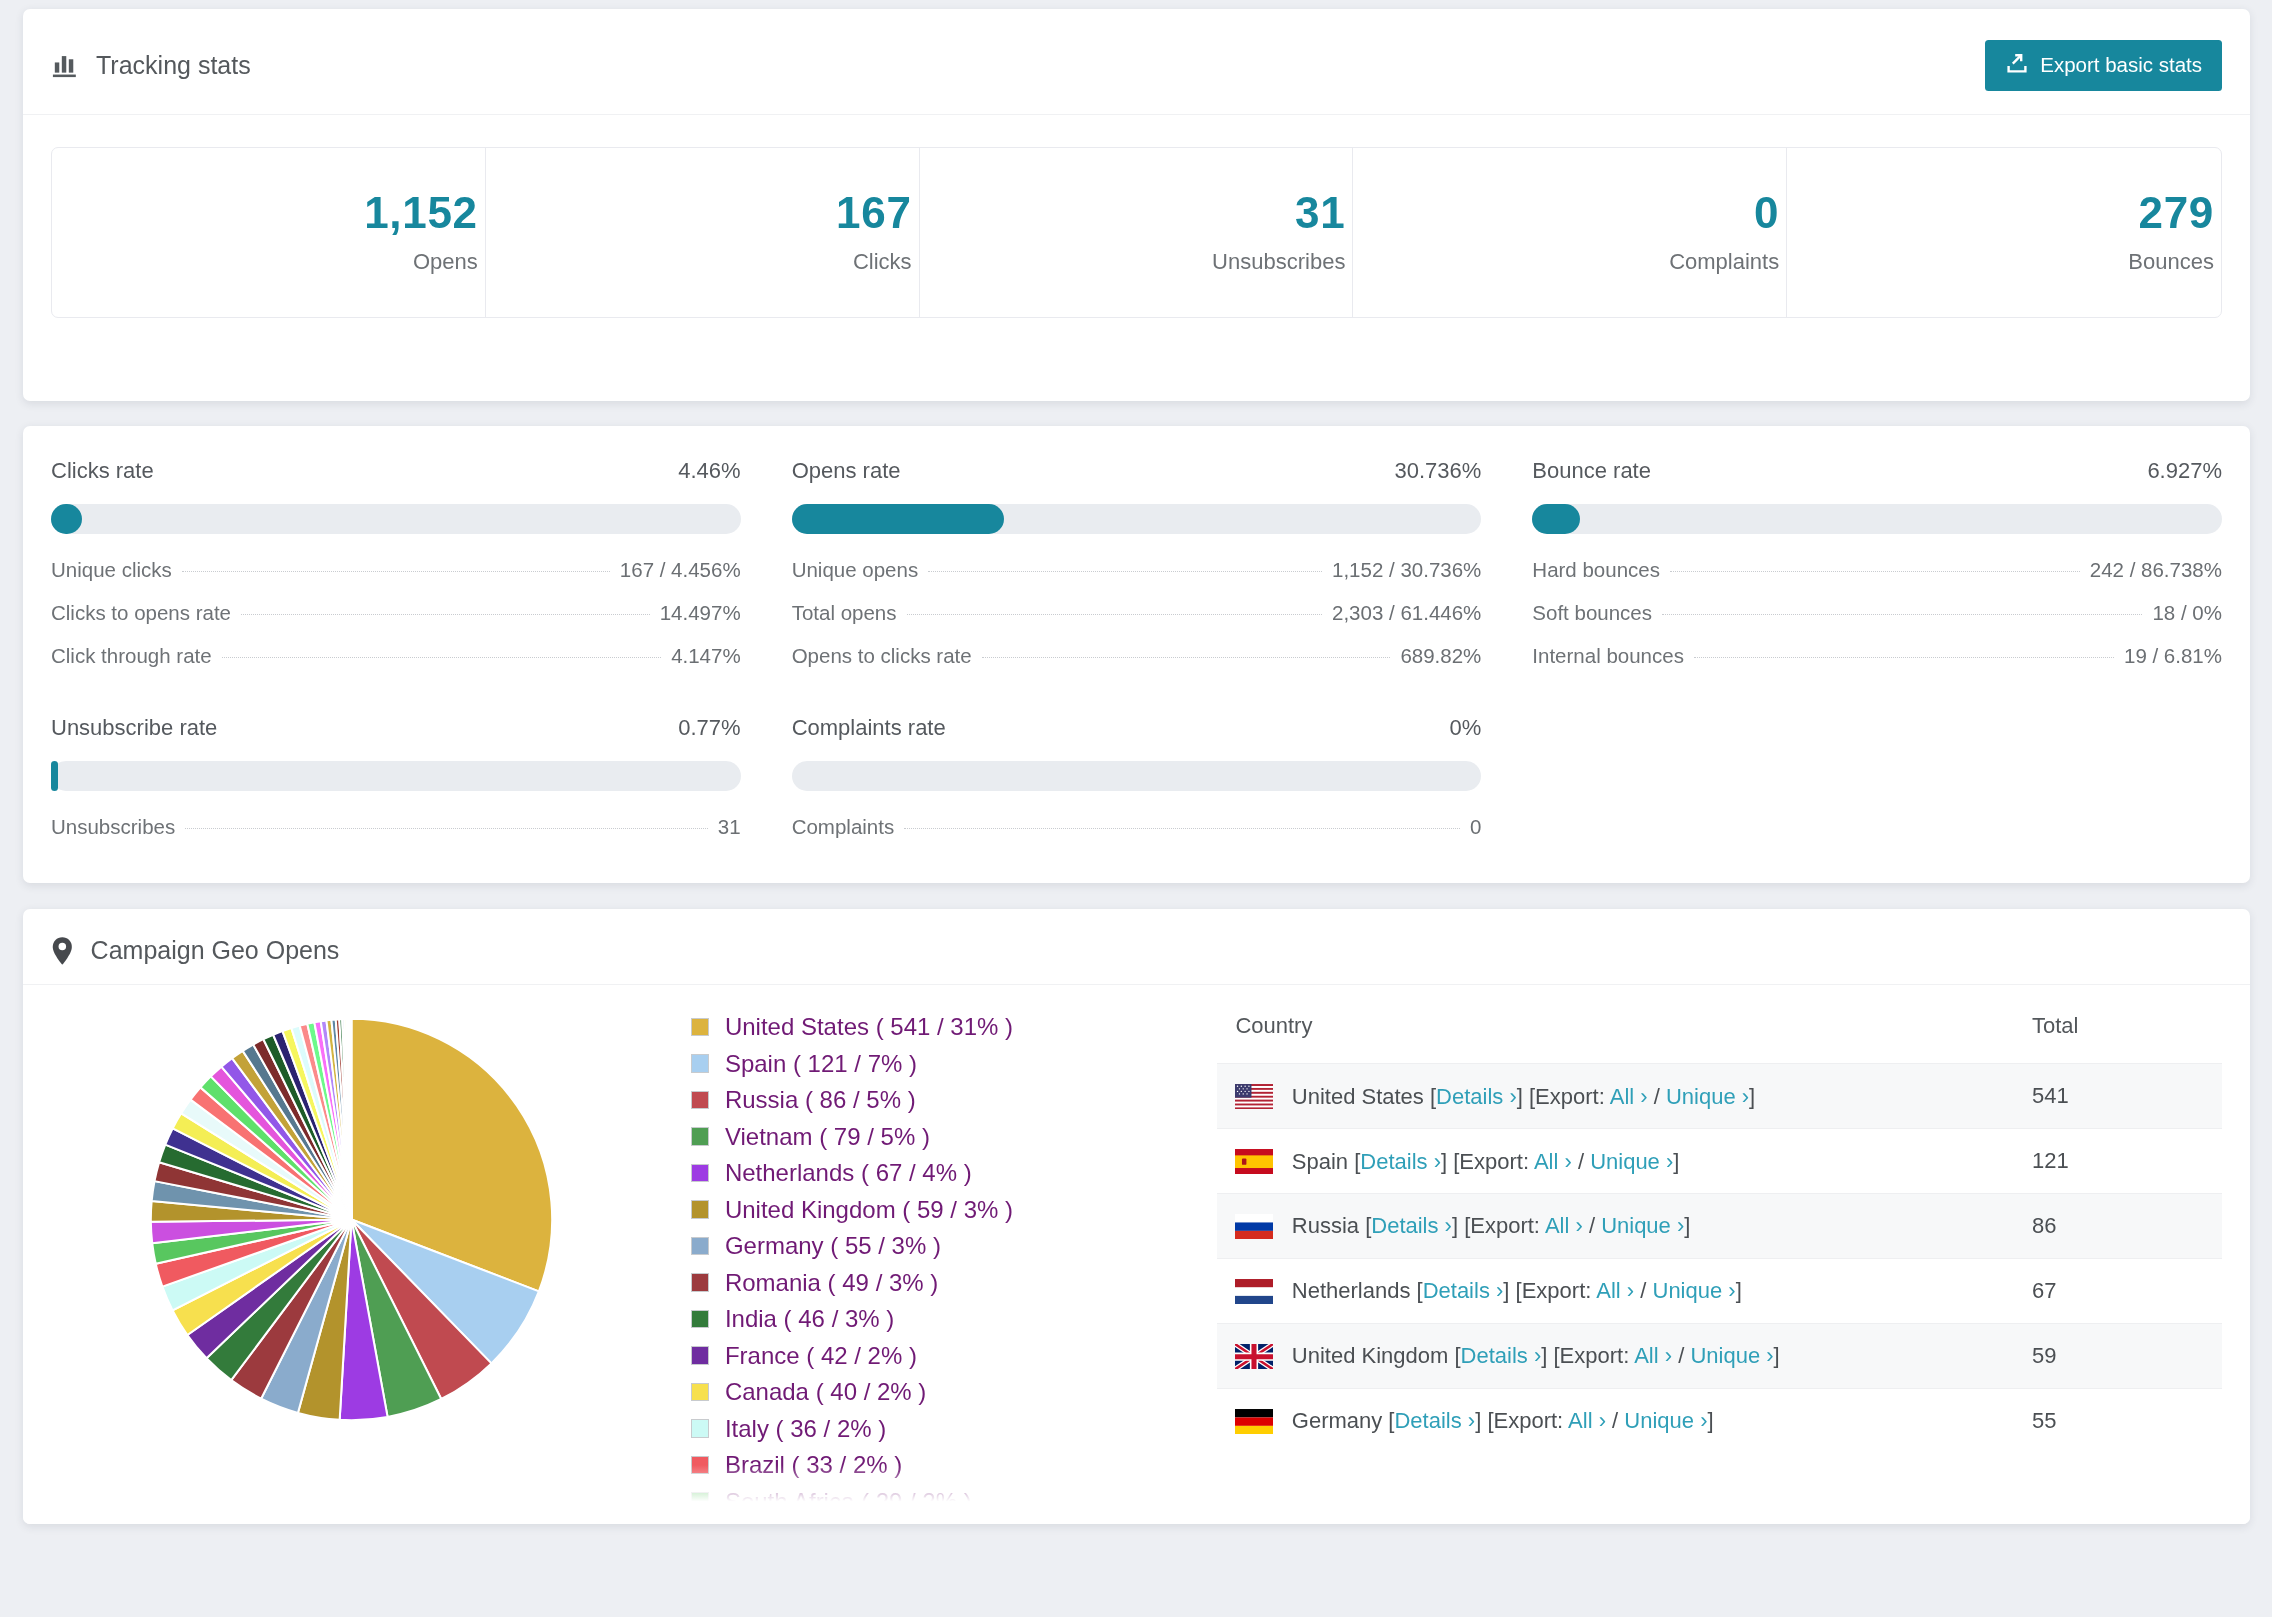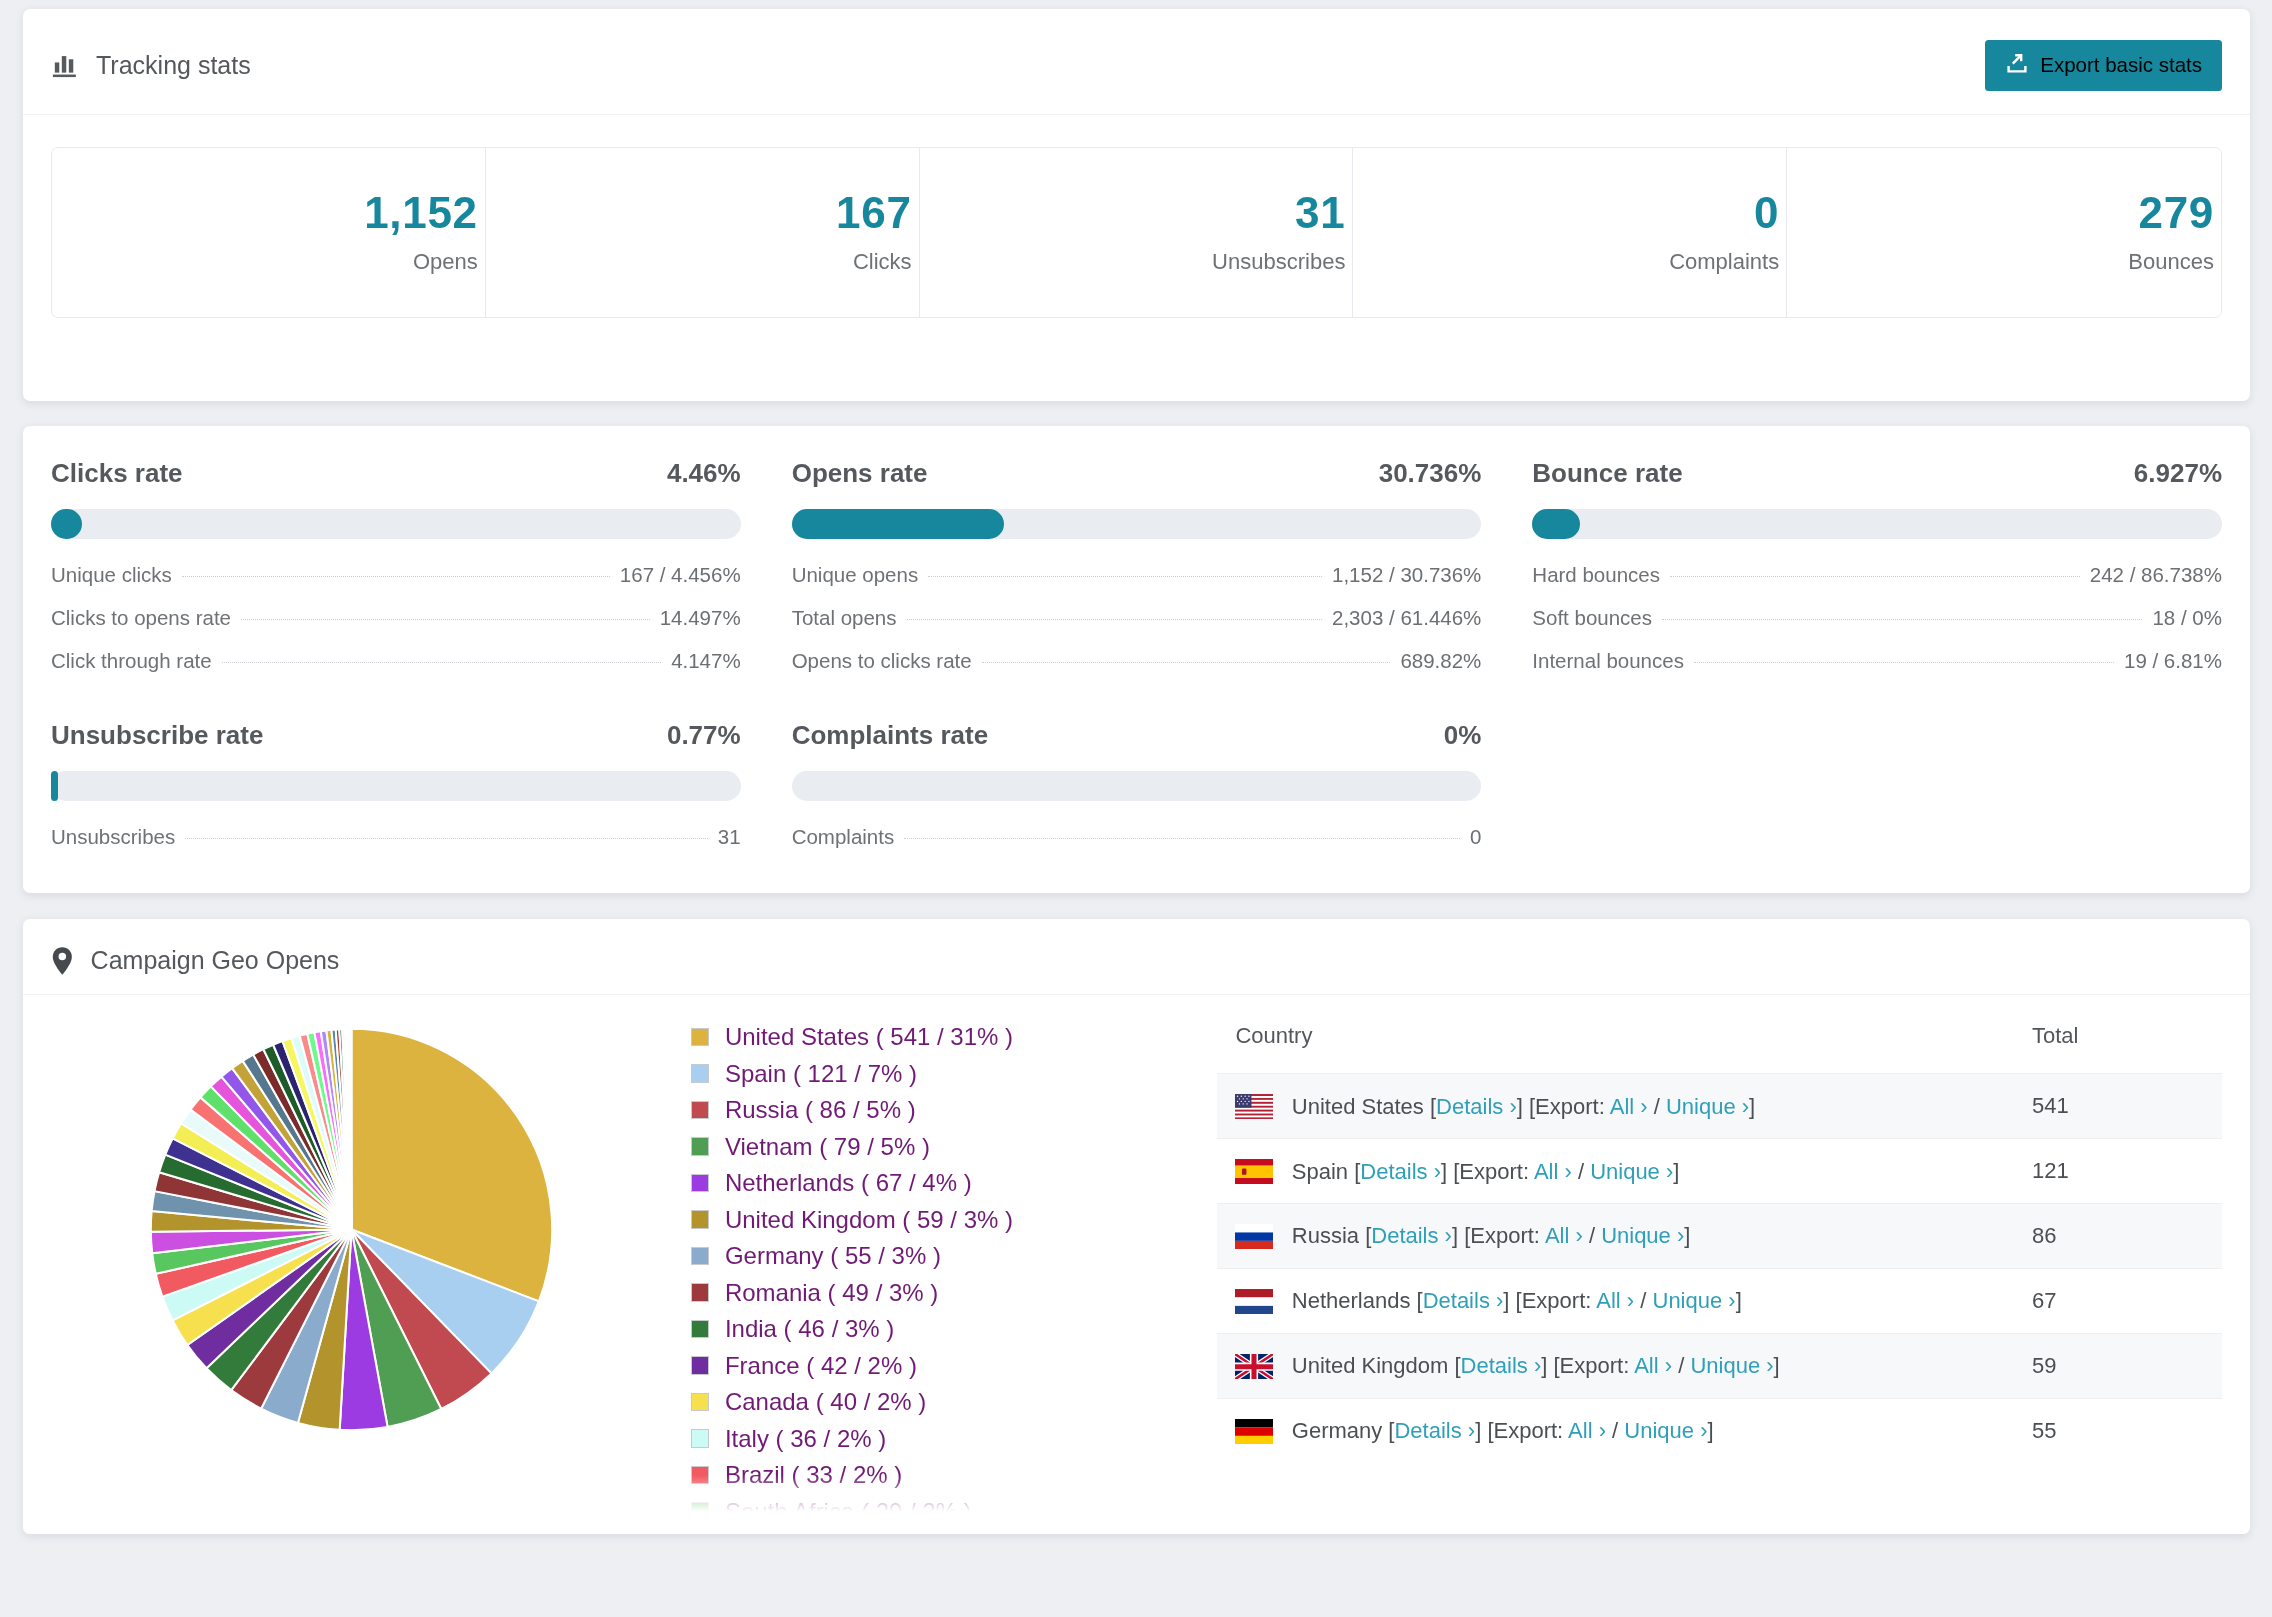--- a/index.html
+++ b/index.html
@@ -15,38 +15,38 @@
   }
   #card-tracking{margin-top:8.5px;padding-bottom:83px;}
   .card-header{
     display:flex;align-items:center;justify-content:space-between;
     padding:31px 28px 22.6px 28px;border-bottom:1.4px solid #f0f1f3;
   }
   .card-title{display:flex;align-items:center;gap:17px;font-size:25px;color:#54585c;}
   .card-title svg{display:block;}
   .btn-teal{
     display:flex;align-items:center;gap:11.3px;
-    background:#17879d;color:#000000;border:none;border-radius:3.5px;
+    background:#17879d;color:#ffffff;border:none;border-radius:3.5px;
     font-family:inherit;font-size:20.5px;padding:11.3px 20px;cursor:pointer;
   }
   
   .summary-row{
     display:grid;grid-template-columns:repeat(5,1fr);
     border:1.4px solid #e9eaef;border-radius:7px;
     margin:32px 28px 0 28px;background:#fff;
   }
   .stat-cell{padding:40px 7px 42px;text-align:right;border-right:1.4px solid #e9eaef;}
   .stat-cell:last-child{border-right:none;}
   .stat-value{font-size:44px;font-weight:700;color:#17879d;letter-spacing:0.7px;}
   .stat-label{display:block;margin-top:11.3px;font-size:22px;color:#6e7276;}
   
   #card-rates{margin-top:25.4px;padding:32px 28px 44px;}
   #rates-grid{display:grid;grid-template-columns:1fr 1fr 1fr;column-gap:51px;row-gap:47px;}
   .rate-head{display:flex;justify-content:space-between;align-items:baseline;
-    font-size:26px;font-weight:700;color:#55595e;margin-bottom:20px;}
+    font-size:22px;font-weight:400;color:#55595e;margin-bottom:20px;}
   .track{height:30px;background:#e9ecf0;border-radius:15px;position:relative;}
   .fill{height:30px;background:#17879d;border-radius:15px;}
   .rate-rows{margin-top:24px;}
   .rate-row{display:flex;align-items:baseline;font-size:20.5px;color:#6e7276;margin-bottom:19px;}
   .rate-row:last-child{margin-bottom:0;}
   .leader{flex:1;border-bottom:1.4px dotted #c9ccd0;margin:0 10px;position:relative;top:-5px;}
   .rate-row .val{white-space:nowrap;color:#6b6f73;}
   
   #card-geo{margin-top:25.4px;position:relative;height:615px;overflow:hidden;}
   #card-geo .card-header{padding:27px 28px 18.4px 28px;}

